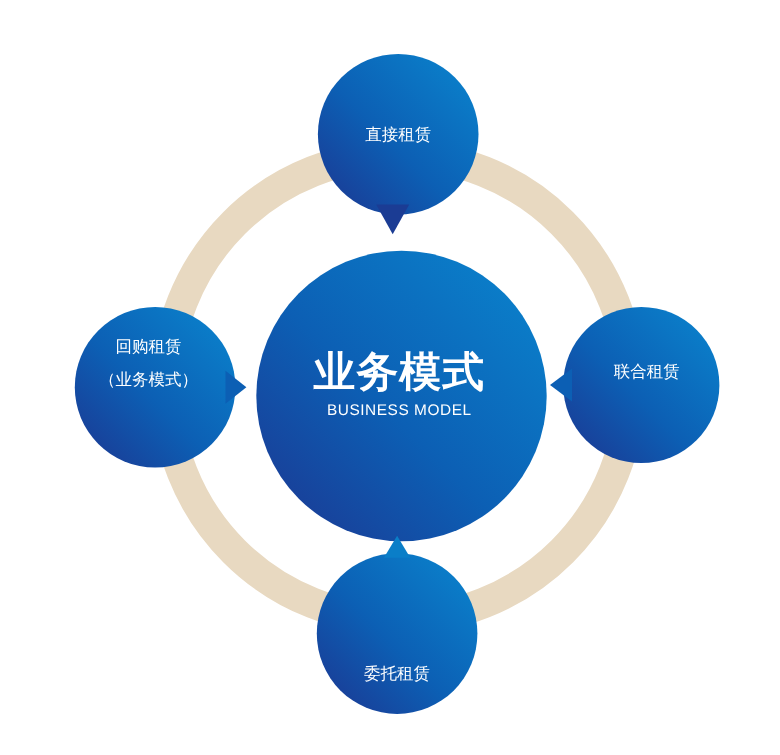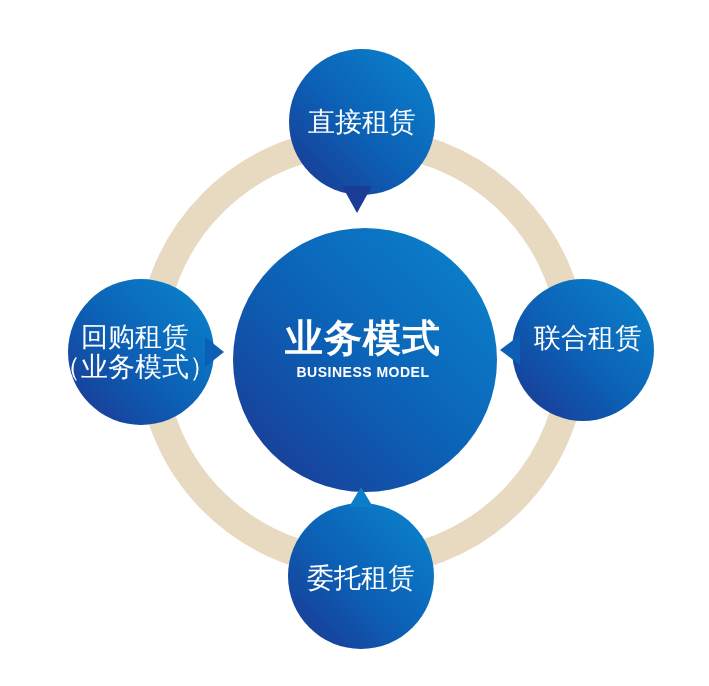--- a/index.html
+++ b/index.html
@@ -3,23 +3,23 @@
   <meta charset="utf-8">
   <style>
     html, body { margin: 0; padding: 0; background: #ffffff; }
     body { width: 709px; height: 686px; position: relative; overflow: hidden;
            font-family: "DejaVu Sans", "Liberation Sans", sans-serif; }
     svg.diagram { position: absolute; left: 0; top: 0; }
     .label { position: absolute; color: #ffffff; text-align: center; transform: translate(-50%, -50%);
              white-space: nowrap; font-weight: bold; }
     .label .line { display: block; }
     .center-title { font-size: 38px; letter-spacing: 1px; line-height: 40px; }
-    .center-sub { font-size: 14px; font-weight: bold; letter-spacing: 0.5px; line-height: 20px; margin-top: 4px;
+    .center-sub { font-size: 14px; font-weight: normal; letter-spacing: 0.5px; line-height: 20px; margin-top: 4px;
                   font-family: "Liberation Sans", "DejaVu Sans", sans-serif; }
-    .node-text { font-size: 27px; line-height: 30px; font-weight: normal; }
+    .node-text { font-size: 15px; line-height: 30px; font-weight: normal; }
   </style>
 </head>
 <body>
 
 <svg class="diagram" width="709" height="686" viewBox="0 0 709 686">
   <defs>
     <linearGradient id="blueGrad" x1="1" y1="0" x2="0" y2="1">
       <stop offset="0" stop-color="#0a86cf"></stop>
       <stop offset="0.55" stop-color="#0c5fb4"></stop>
       <stop offset="1" stop-color="#1d3590"></stop>
@@ -53,24 +53,24 @@
 
 <div class="label" style="left:363px; top:350px;">
   <span class="line center-title">业务模式</span>
   <span class="line center-sub">BUSINESS MODEL</span>
 </div>
 
 <div class="label node-text" style="left:362px; top:122px;">
   <span class="line">直接租赁</span>
 </div>
 
-<div class="label node-text" style="left:135px; top:352px;">
+<div class="label node-text" style="left:135px; top:330px;">
   <span class="line">回购租赁</span>
   <span class="line">（业务模式）</span>
 </div>
 
 <div class="label node-text" style="left:588px; top:338px;">
   <span class="line">联合租赁</span>
 </div>
 
-<div class="label node-text" style="left:361px; top:578px;">
+<div class="label node-text" style="left:361px; top:612px;">
   <span class="line">委托租赁</span>
 </div>
 
 </body></html>

